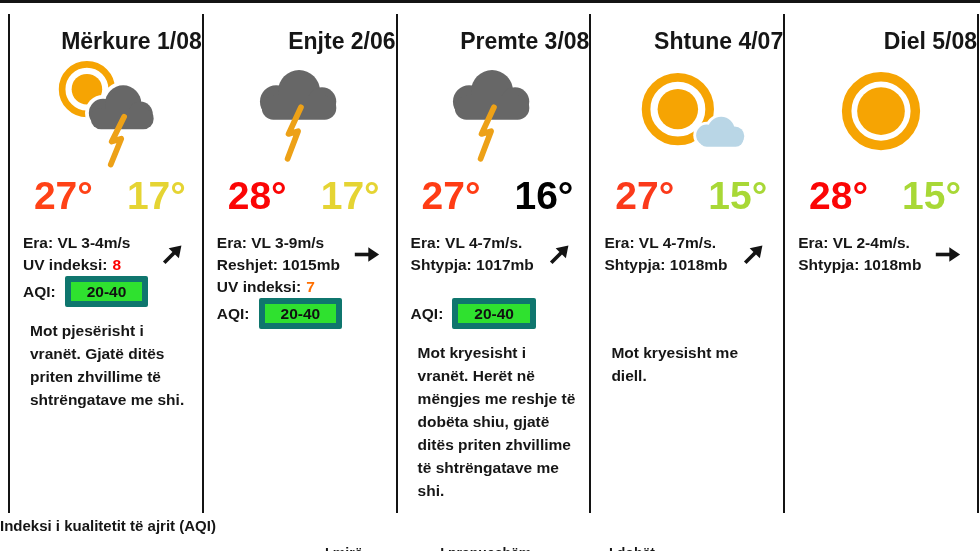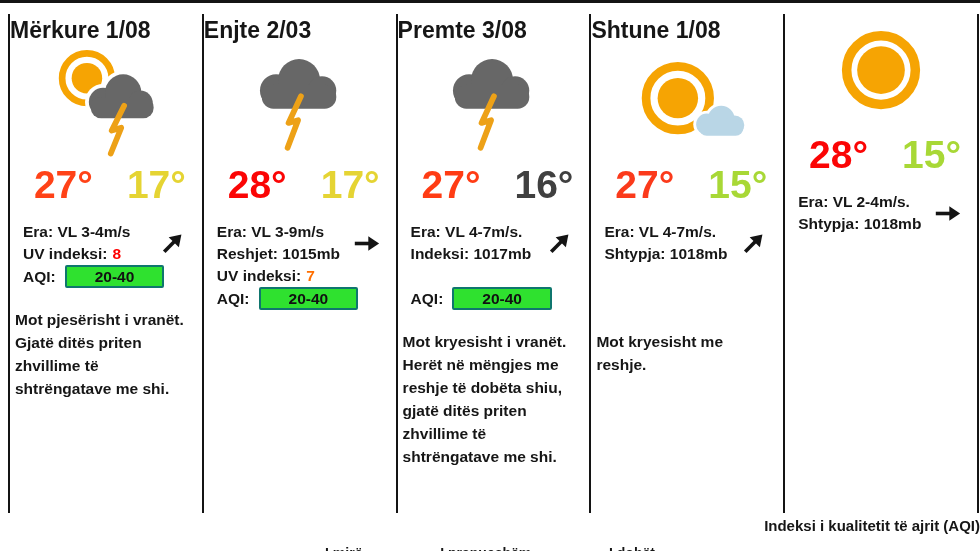--- a/index.html
+++ b/index.html
@@ -8,41 +8,41 @@
     background:#ffffff;color:#161616;
     font-family:"Liberation Sans","DejaVu Sans",sans-serif;
     font-weight:bold;
   }
   .top-border{position:absolute;top:0;left:0;width:980px;height:3px;background:#141414;}
   .columns{
     position:absolute;top:14px;left:8px;width:969px;height:499px;
     display:flex;border-right:2px solid #141414;
   }
   .col{flex:1 1 0;border-left:2px solid #141414;position:relative;min-width:0;}
-  .day-title{margin-top:3px;text-align:left;font-size:23px;letter-spacing:0px;}
+  .day-title{margin-top:14px;text-align:right;font-size:23px;letter-spacing:0px;}
   .icon-box{height:116px;display:flex;align-items:center;justify-content:center;}
   .icon-box svg{display:none;}
   .icon-box.sun-cloud-storm svg.v-sun-cloud-storm{display:block;}
   .icon-box.storm svg.v-storm{display:block;}
   .icon-box.sun-cloud svg.v-sun-cloud{display:block;}
   .icon-box.sun svg.v-sun{display:block;}
   .temps{display:flex;justify-content:center;gap:34px;margin-top:2px;height:46px;align-items:center;padding-left:8px;}
   .temp{font-size:39px;}
   .info{margin-top:13px;padding-left:13px;position:relative;font-size:15.5px;}
   .info-line{height:22px;line-height:22px;white-space:nowrap;}
   .uv-value{margin-left:5px;}
   .aqi-badge{
-    display:inline-block;background:#2fe12f;border:2px solid #0f766e;border-radius:2px;
-    padding:0 28px;margin-left:9px;line-height:19px;height:19px;font-size:15.5px;color:#111;
+    display:inline-block;background:#2fe12f;border:6px solid #0f766e;border-radius:2px;
+    padding:0 16px;margin-left:9px;line-height:19px;height:19px;font-size:15.5px;color:#111;
   }
   .aqi-badge:empty{display:none;}
   .wind-arrow{position:absolute;right:16px;top:9px;width:27px;height:27px;display:block;}
   .wind-arrow svg{width:27px;height:27px;display:block;}
-  .desc{margin-top:21px;padding:0 12px 0 5px;font-size:15.5px;line-height:23px;}
-  .footer-title{position:absolute;top:517px;left:0;width:980px;text-align:right;font-size:15px;}
+  .desc{margin-top:21px;padding:0 12px 0 20px;font-size:15.5px;line-height:23px;}
+  .footer-title{position:absolute;top:517px;left:0;width:980px;text-align:left;font-size:15px;}
   .footer-legend{
     position:absolute;top:545px;left:0;width:980px;text-align:center;font-size:14px;
     white-space:pre;
   }
 </style>
 </head>
 <body>
 
 <div class="top-border"></div>
 
@@ -86,21 +86,21 @@
         <svg viewBox="0 0 30 30">
             <path d="M2 15 H18" stroke="#141414" stroke-width="4"></path>
             <polygon points="17,7 29,15 17,23" fill="#141414"></polygon>
           </svg>
       </span>
     </div>
     <div class="desc">Mot pjesërisht i vranët. Gjatë ditës priten zhvillime të shtrëngatave me shi.</div>
   </div>
 
   <div class="col">
-    <div class="day-title">Enjte 2/03</div>
+    <div class="day-title">Enjte 2/06</div>
     <div class="icon-box storm">
 
       <svg class="v-storm" width="124" height="112" viewBox="0 0 130 112">
         <g fill="#676767">
             <circle cx="40" cy="44" r="17"></circle>
             <circle cx="64" cy="33" r="22"></circle>
             <circle cx="88" cy="44" r="15"></circle>
             <rect x="25" y="38" width="78" height="25" rx="12"></rect>
           </g>
         <path d="M66 50 L53 78 L63 75 L52 104" fill="none" stroke="#eda117" stroke-width="6" stroke-linejoin="round" stroke-linecap="round"></path>
@@ -139,43 +139,43 @@
             <circle cx="64" cy="33" r="22"></circle>
             <circle cx="88" cy="44" r="15"></circle>
             <rect x="25" y="38" width="78" height="25" rx="12"></rect>
           </g>
         <path d="M66 50 L53 78 L63 75 L52 104" fill="none" stroke="#eda117" stroke-width="6" stroke-linejoin="round" stroke-linecap="round"></path>
       </svg>
 
     </div>
     <div class="temps">
       <span class="temp" style="color: rgb(255, 60, 20);">27°</span>
-      <span class="temp" style="color: #404040;">16°</span>
+      <span class="temp" style="color: #000000;">16°</span>
     </div>
     <div class="info">
       <div class="info-line">Era: VL 4-7m/s.</div>
-      <div class="info-line">Indeksi: 1017mb</div>
+      <div class="info-line">Shtypja: 1017mb</div>
       <div class="info-line">
         <span></span><span class="uv-value" style="color: rgb(22, 22, 22);"></span>
       </div>
       <div class="info-line">
         <span>AQI:</span><span class="aqi-badge">20-40</span>
       </div>
       <span class="wind-arrow" style="transform: rotate(-45deg);">
         <svg viewBox="0 0 30 30">
             <path d="M2 15 H18" stroke="#141414" stroke-width="4"></path>
             <polygon points="17,7 29,15 17,23" fill="#141414"></polygon>
           </svg>
       </span>
     </div>
     <div class="desc">Mot kryesisht i vranët. Herët në mëngjes me reshje të dobëta shiu, gjatë ditës priten zhvillime të shtrëngatave me shi.</div>
   </div>
 
   <div class="col">
-    <div class="day-title">Shtune 1/08</div>
+    <div class="day-title">Shtune 4/07</div>
     <div class="icon-box sun-cloud">
 
       <svg class="v-sun-cloud" width="130" height="100" viewBox="0 0 135 100">
         <circle cx="58" cy="46" r="33" fill="none" stroke="#f6a403" stroke-width="9"></circle>
           <circle cx="58" cy="46" r="21" fill="#f6a403"></circle>
         <g fill="#ffffff">
             <circle cx="88" cy="73" r="14"></circle>
             <circle cx="103" cy="68" r="17"></circle>
             <circle cx="117" cy="74" r="13"></circle>
             <rect x="76" y="64" width="54" height="25" rx="12"></rect>
@@ -202,24 +202,25 @@
       <div class="info-line">
         <span></span>
       </div>
       <span class="wind-arrow" style="transform: rotate(-45deg);">
         <svg viewBox="0 0 30 30">
             <path d="M2 15 H18" stroke="#141414" stroke-width="4"></path>
             <polygon points="17,7 29,15 17,23" fill="#141414"></polygon>
           </svg>
       </span>
     </div>
-    <div class="desc">Mot kryesisht me reshje.</div>
-  </div>
-
-  <div class="col">
+    <div class="desc">Mot kryesisht me diell.</div>
+  </div>
+
+  <div class="col">
+    <div class="day-title">Diel 5/08</div>
     <div class="icon-box sun">
 
       <svg class="v-sun" width="124" height="100" viewBox="0 0 130 100">
         <circle cx="65" cy="48" r="36" fill="none" stroke="#f6a403" stroke-width="10"></circle>
           <circle cx="65" cy="48" r="25" fill="#f6a403"></circle>
       </svg>
     </div>
     <div class="temps">
       <span class="temp" style="color: rgb(251, 5, 5);">28°</span>
       <span class="temp" style="color: rgb(168, 216, 54);">15°</span>

